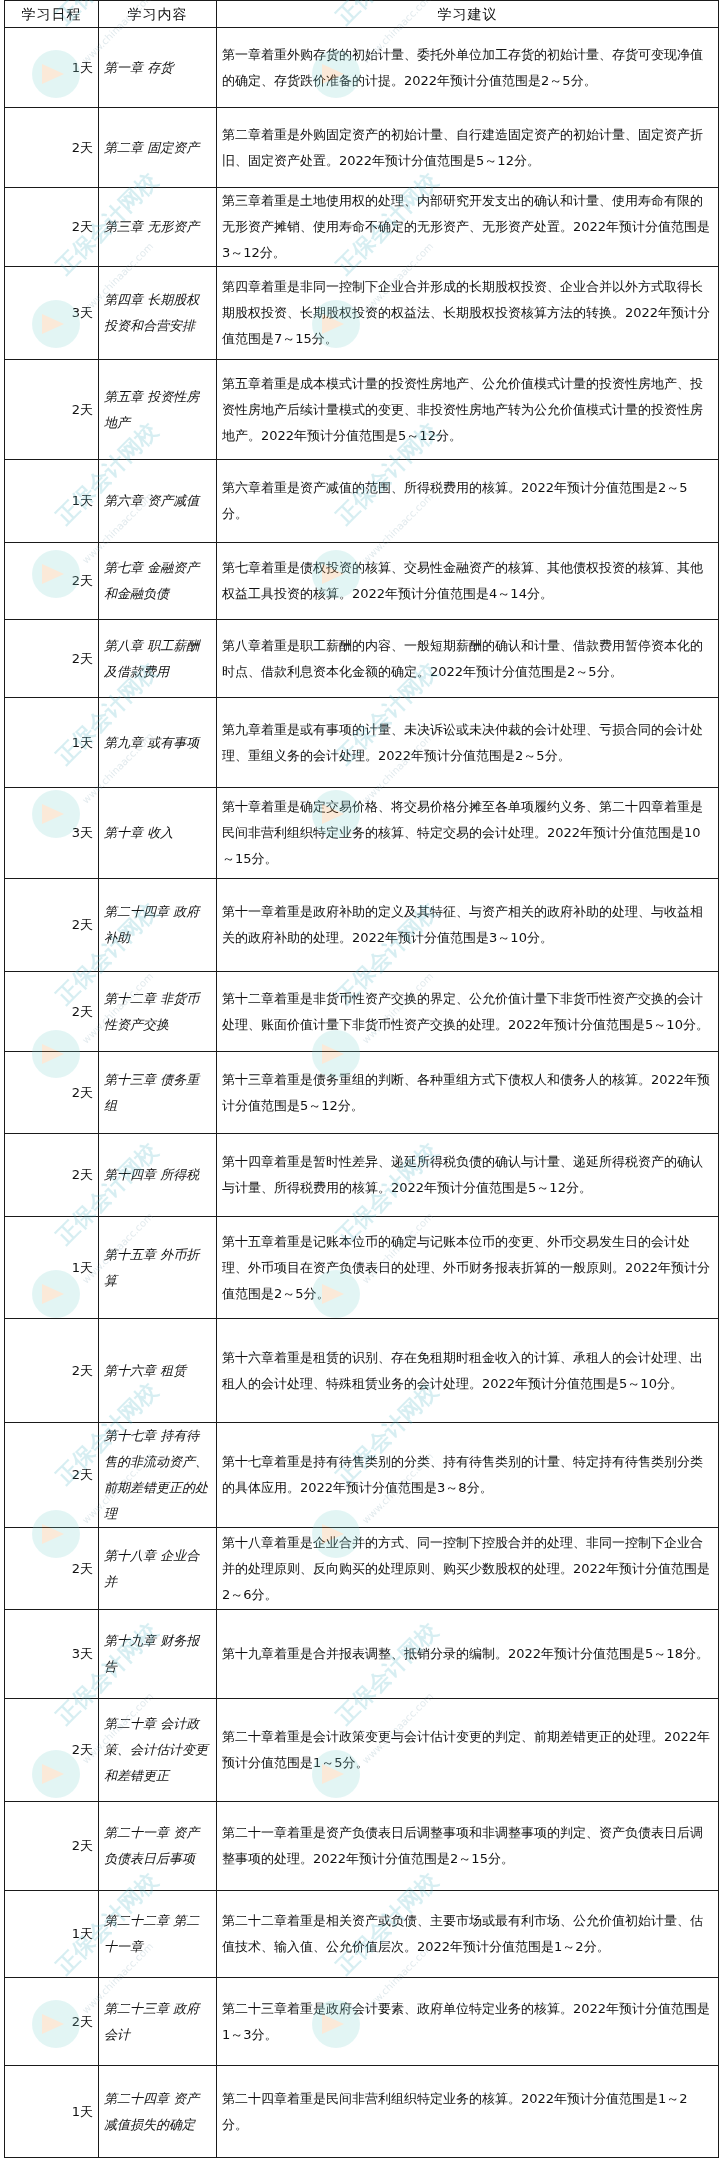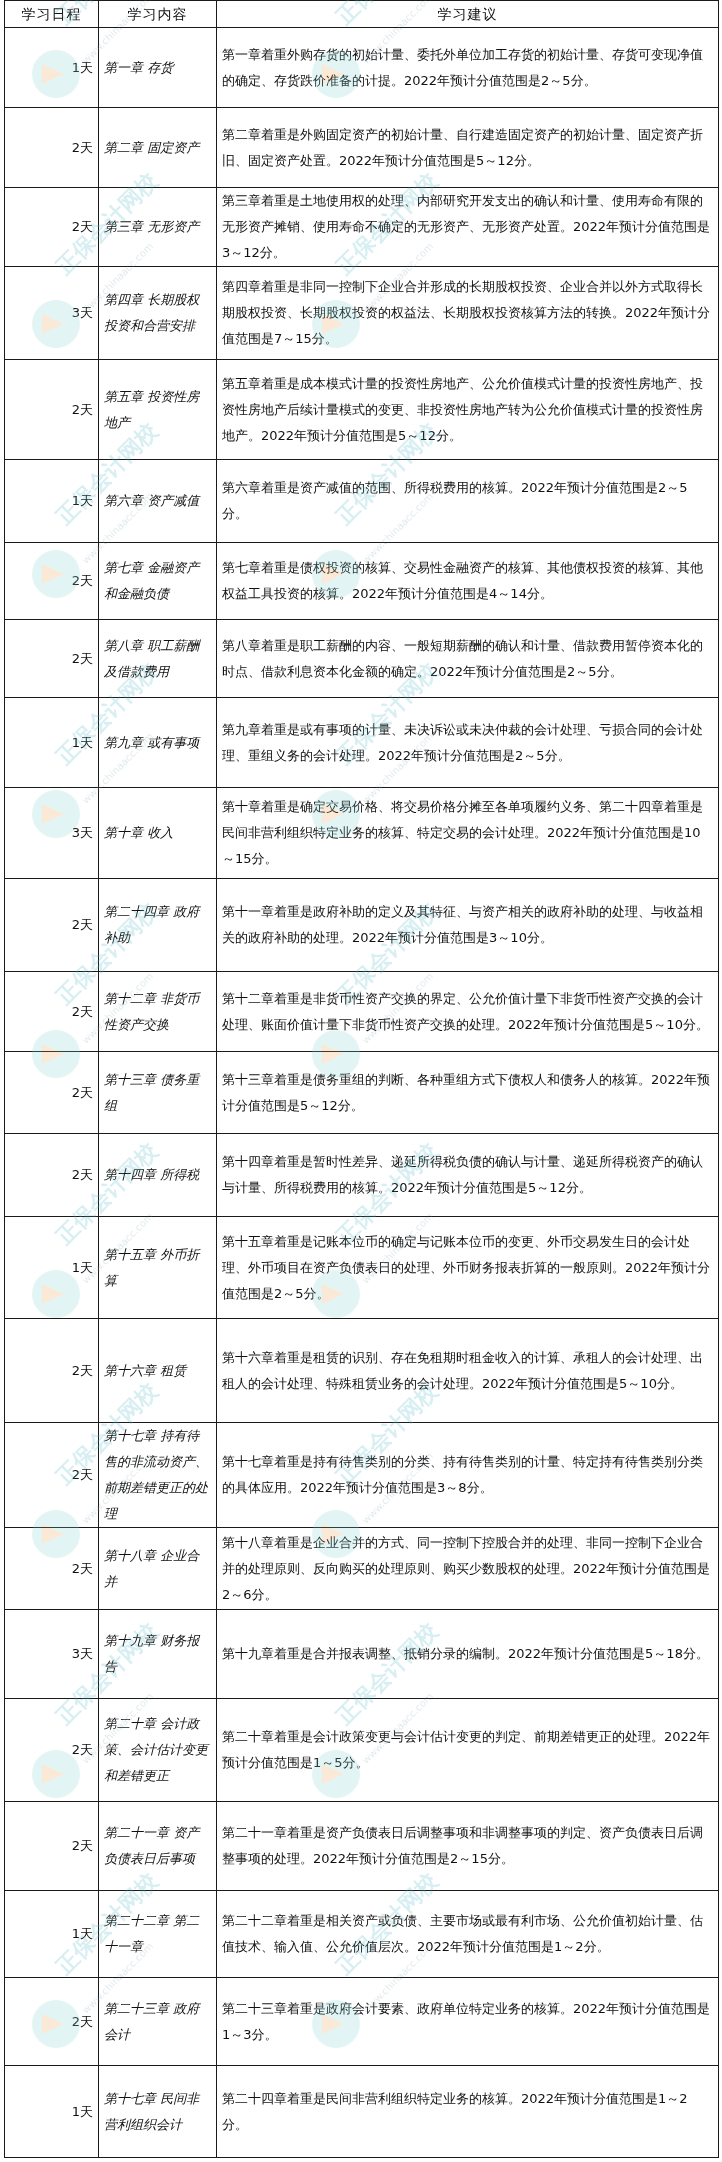--- a/index.html
+++ b/index.html
@@ -232,21 +232,21 @@
           <td class="chapter">第二十二章 第二十一章</td>
           <td class="advice">第二十二章着重是相关资产或负债、主要市场或最有利市场、公允价值初始计量、估值技术、输入值、公允价值层次。2022年预计分值范围是1～2分。</td>
         </tr>
         <tr style="height: 88px;">
           <td class="days">2天</td>
           <td class="chapter">第二十三章 政府会计</td>
           <td class="advice">第二十三章着重是政府会计要素、政府单位特定业务的核算。2022年预计分值范围是1～3分。</td>
         </tr>
         <tr style="height: 92px;">
           <td class="days">1天</td>
-          <td class="chapter">第十七章 民间非营利组织会计</td>
+          <td class="chapter">第二十四章 资产减值损失的确定</td>
           <td class="advice">第二十四章着重是民间非营利组织特定业务的核算。2022年预计分值范围是1～2分。</td>
         </tr>
       </tbody>
   </table>
 
   <div class="wm-layer" id="wm-layer">
       <div class="wm" style="left: 20px; top: -20px;">
         <div class="circle"></div>
         <div class="arrow"></div>
         <div class="txt1">正保会计网校</div>

